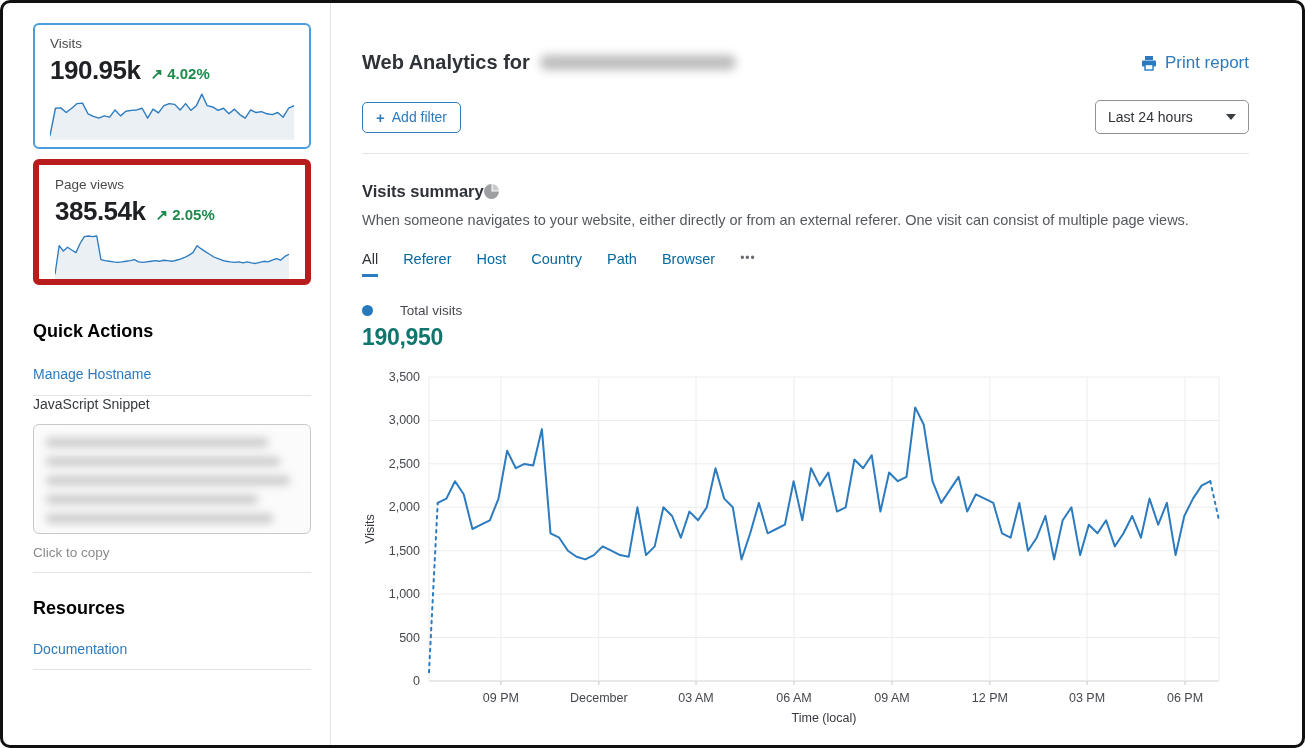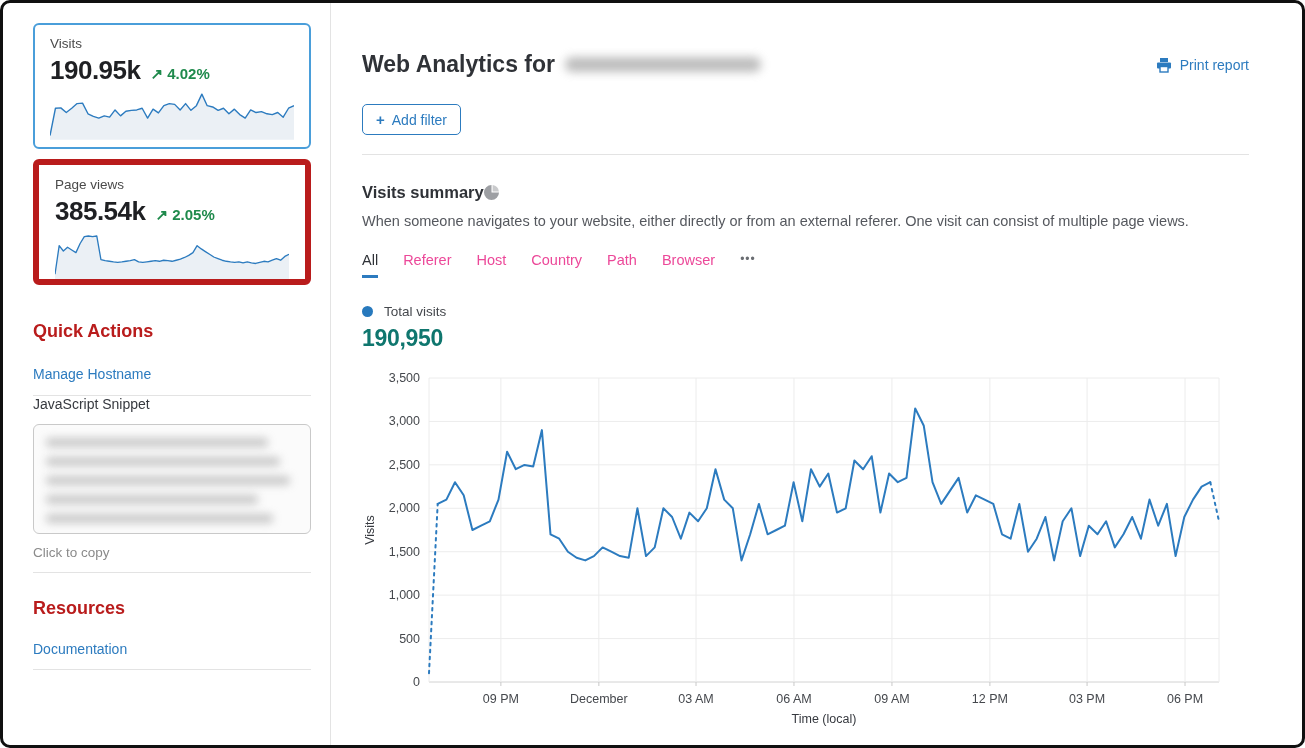--- a/index.html
+++ b/index.html
@@ -36,21 +36,21 @@
   .metric-card.selected {
     border: 2px solid #4a9eda;
     padding: 11px 15px 0 15px;
   }
   .metric-label { font-size: 13.5px; color: #4a4a4a; }
   .metric-value-row { display: flex; align-items: baseline; gap: 10px; margin-top: 4px; }
   .metric-value { font-size: 26px; font-weight: 700; color: #1f2023; letter-spacing: -0.5px; }
   .metric-change { font-size: 15px; font-weight: 600; color: #1f8a4c; }
   .sparkline { display: block; width: 100%; height: 52px; margin-top: 2px; }
 
-  .side-section-title { font-size: 18px; font-weight: 700; color: #b91c1c; }
+  .side-section-title { font-size: 18px; font-weight: 700; color: #000000; }
   .qa-title { margin-top: 36px; }
   .side-link { font-size: 14px; color: #2c7bbf; text-decoration: none; display: inline-block; cursor: pointer; }
   .side-divider { border: none; border-top: 1px solid #e3e3e3; margin: 0; }
   .qa-link { margin-top: 24px; }
   .qa-div1 { margin-top: 12px; }
   .snippet-label { font-size: 14px; color: #36393f; }
   .snippet-box {
     margin-top: 12px;
     border: 1px solid #c9c9c9;
     border-radius: 6px;
@@ -74,28 +74,28 @@
   .main {
     position: absolute; left: 327px; top: 0; bottom: 0; right: 3px;
     border-left: 1px solid #e3e3e3;
     padding: 0 0 0 31px;
   }
   .main-inner { width: 887px; }
   .header-row {
     margin-top: 48px;
     display: flex; align-items: center; justify-content: space-between;
   }
-  .page-title { font-size: 23px; font-weight: 700; color: #2f3237; display: flex; align-items: center; gap: 10px; }
+  .page-title { font-size: 20px; font-weight: 700; color: #2f3237; display: flex; align-items: center; gap: 10px; }
   .domain-blur {
     display: inline-block; width: 196px; height: 15px; border-radius: 7px;
     background: #9a9a9a; filter: blur(5px); opacity: 0.65;
   }
   .print-link {
     display: flex; align-items: center; gap: 8px;
-    color: #2c7bbf; font-size: 14px; cursor: pointer; text-decoration: none;
+    color: #2c7bbf; font-size: 17px; cursor: pointer; text-decoration: none;
   }
   .filter-row {
     margin-top: 26px;
     display: flex; align-items: center; justify-content: space-between;
   }
   .add-filter-btn {
     display: inline-flex; align-items: center; gap: 7px;
     border: 1px solid #2c7bbf; color: #2c7bbf; background: #fff;
     font-size: 14px; font-family: inherit;
     padding: 6px 13px; border-radius: 5px; cursor: pointer;
@@ -111,25 +111,25 @@
     width: 0; height: 0; margin-left: 8px;
     border-left: 5px solid transparent; border-right: 5px solid transparent;
     border-top: 6px solid #3a3d42;
   }
   .header-divider { border: none; border-top: 1px solid #e3e3e3; margin-top: 19px; }
 
   .summary-title-row { margin-top: 28px; display: flex; align-items: center; gap: 0; }
   .summary-title { font-size: 16.5px; font-weight: 700; color: #2f3237; }
   .summary-desc { margin-top: 11px; font-size: 14.5px; color: #55585e; }
   .tabs { margin-top: 23px; display: flex; align-items: center; gap: 25px; }
-  .tab { font-size: 14.5px; color: #ec4899; padding-bottom: 7px; cursor: pointer; border-bottom: 3px solid transparent; }
+  .tab { font-size: 14.5px; color: #0369a1; padding-bottom: 7px; cursor: pointer; border-bottom: 3px solid transparent; }
   .tab.active { color: #2f3237; border-bottom-color: #2c7bbf; }
   .tab-more { letter-spacing: 1px; color: #6a6d72; font-size: 12px; padding-bottom: 9px; }
 
-  .legend-row { margin-top: 26px; display: flex; align-items: center; gap: 11px; }
+  .legend-row { margin-top: 26px; display: flex; align-items: center; gap: 27px; }
   .legend-dot { width: 11px; height: 11px; border-radius: 50%; background: #2779bd; }
   .legend-label { font-size: 13.5px; color: #45484d; }
   .total-number { margin-top: 6px; font-size: 23px; font-weight: 700; color: #0f766e; letter-spacing: -0.3px; }
 
   .chart-wrap { margin-top: 18px; position: relative; width: 887px; height: 357px; }
   .chart-wrap svg { display: block; }
   .axis-text { font-size: 12.5px; fill: #45484d; }
   .axis-title { font-size: 12.5px; fill: #36393f; }
 </style>
 </head>
@@ -199,20 +199,24 @@
           </svg>
           <span>Print report</span>
         </a>
       </div>
 
       <div class="filter-row">
         <button class="add-filter-btn">
           <span class="add-filter-plus">+</span>
           <span>Add filter</span>
         </button>
+        <div class="time-select">
+          <span>Last 24 hours</span>
+          <span class="caret-down"></span>
+        </div>
       </div>
 
       <hr class="header-divider">
 
       <div class="summary-title-row">
         <span class="summary-title">Visits summary</span>
         <svg width="15" height="15" viewBox="0 0 16 16">
           <path d="M8 8 L8 0 A8 8 0 1 0 16 8 Z" fill="#9d9fa3"></path>
           <path d="M9.2 6.8 L9.2 0.1 A8 8 0 0 1 15.9 6.8 Z" fill="#c9cacc"></path>
         </svg>

